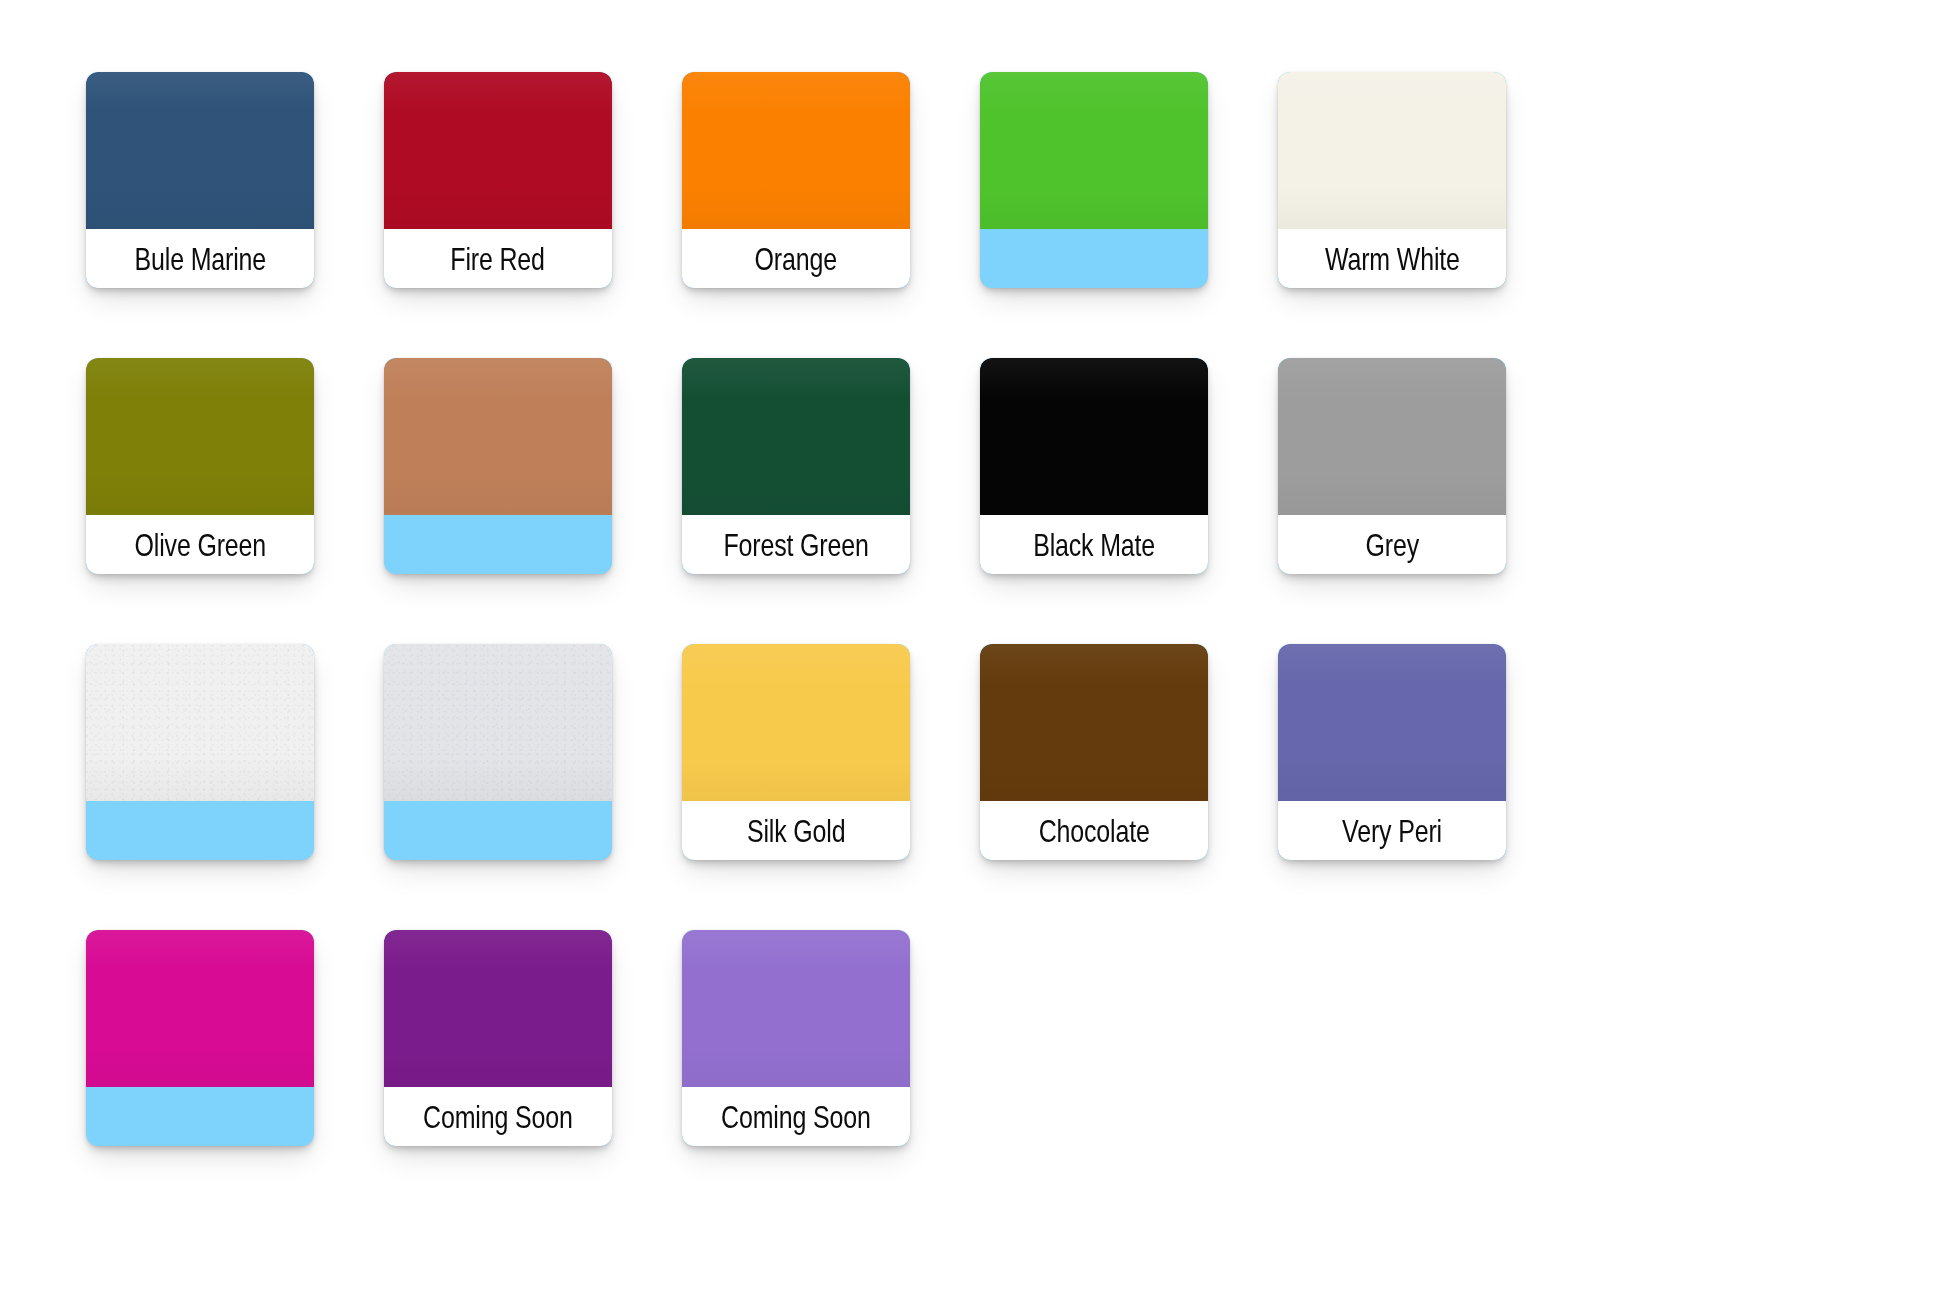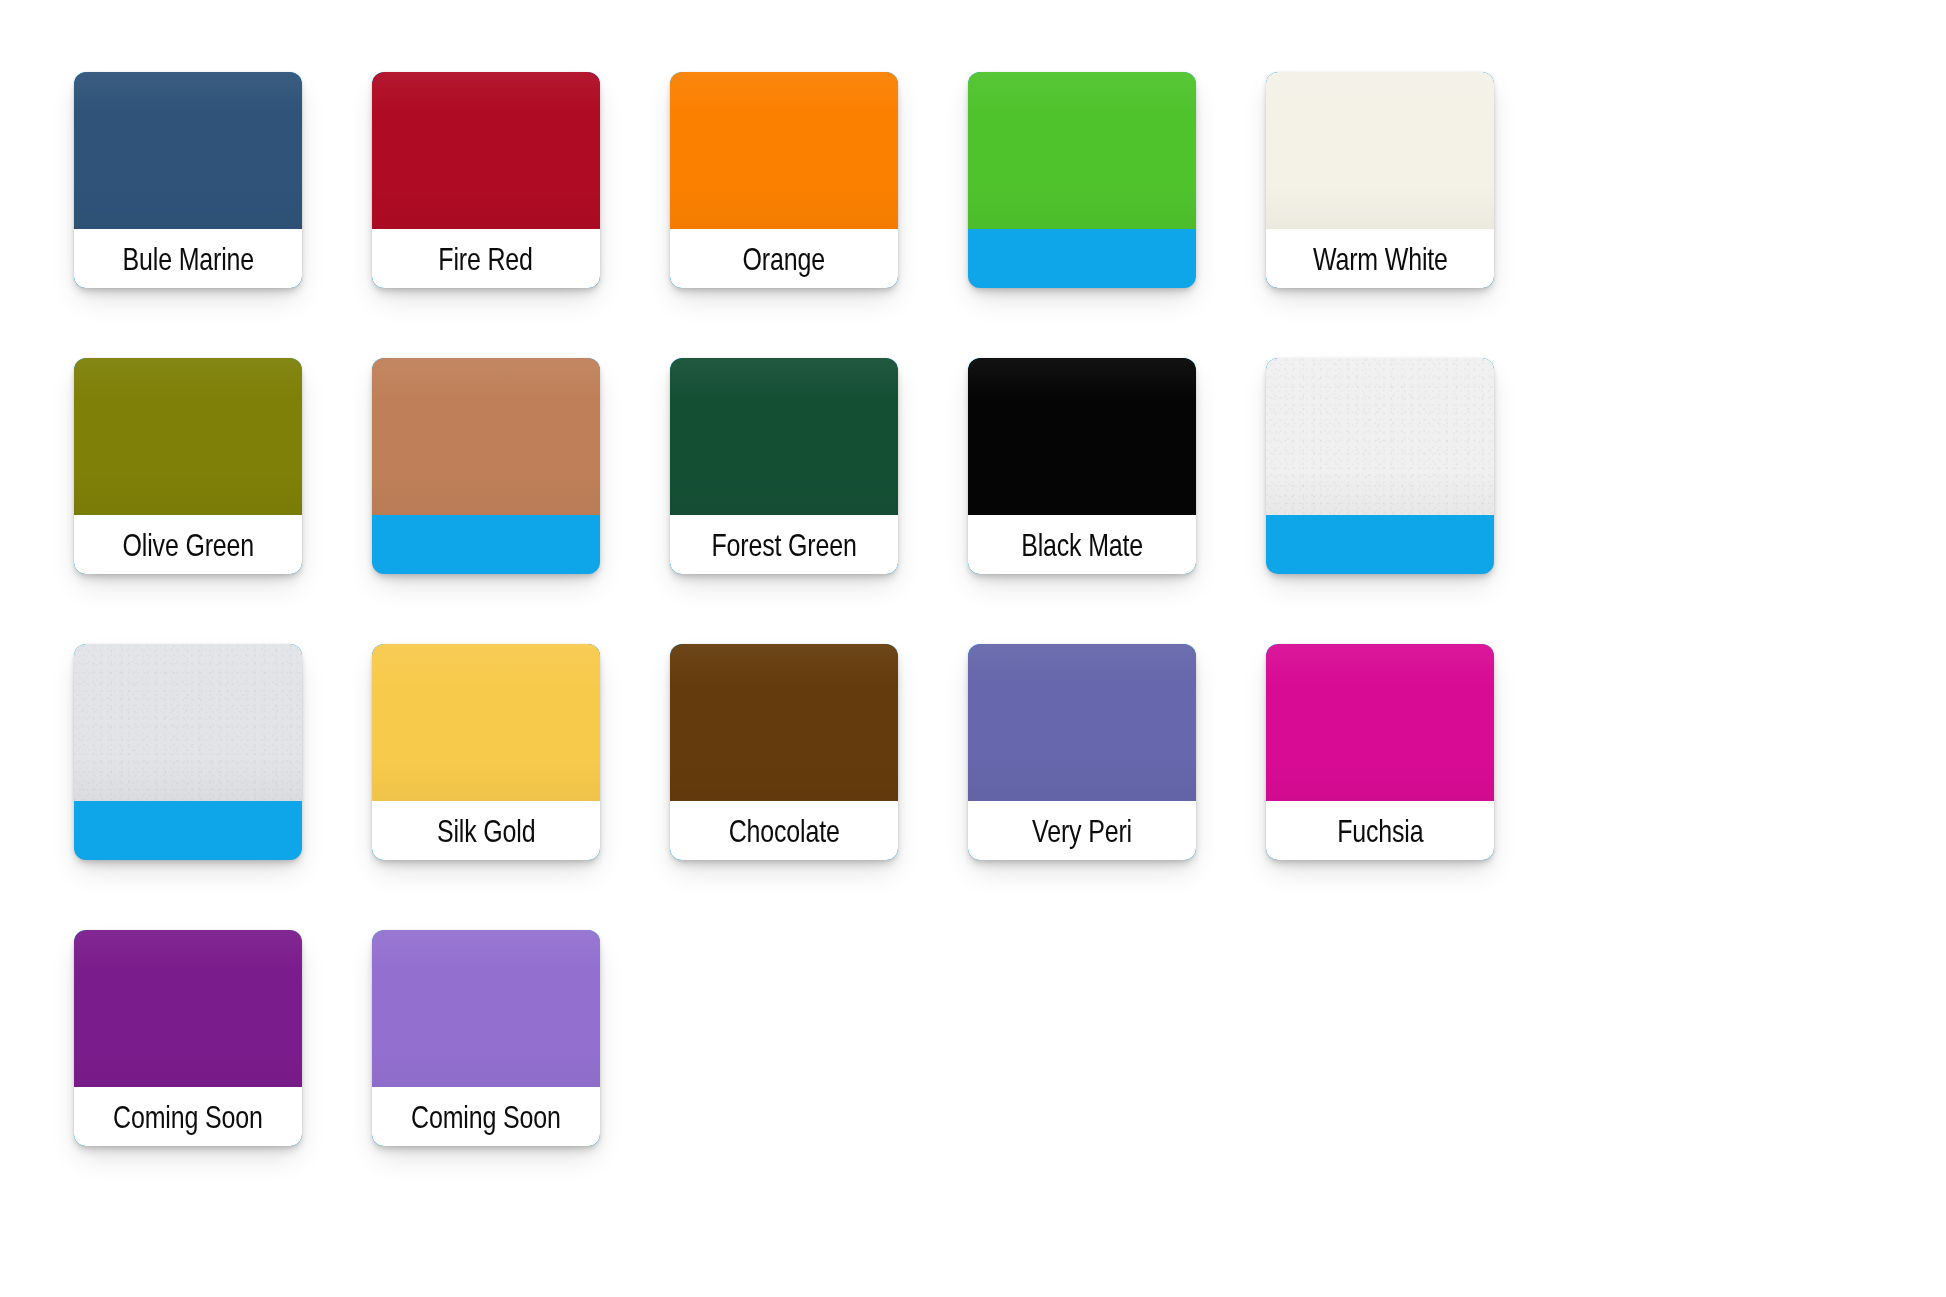--- a/index.html
+++ b/index.html
@@ -25,27 +25,28 @@
     column-gap: 70px;
     row-gap: 70px;
     justify-content: start;
     align-content: start;
   }
   .swatch-card {
     position: relative;
     width: 228px;
     height: 216px;
     border-radius: 12px;
-    background: #0ea5e9;
+    background: #7dd3fc;
     overflow: hidden;
     box-shadow:
       0 0 0 1px rgba(0,0,0,0.015),
       0 6px 10px -2px rgba(0,0,0,0.17),
       0 14px 30px -6px rgba(0,0,0,0.14),
       0 2px 4px rgba(0,0,0,0.08);
+    margin-left: 12px;
   }
   .swatch-color {
     position: absolute;
     top: 0;
     left: 0;
     right: 0;
     height: 157px;
     border-top-left-radius: 12px;
     border-top-right-radius: 12px;
   }
@@ -149,20 +150,26 @@
         <span class="swatch-label">Forest Green</span>
       </div>
     </div>
     <div class="swatch-card">
       <div class="swatch-color" style="background-color: rgb(5, 5, 5);"></div>
       <div class="swatch-label-band">
         <span class="swatch-label">Black Mate</span>
       </div>
     </div>
     <div class="swatch-card">
+      <div class="swatch-color" style="background-color: rgb(157, 157, 157);"></div>
+      <div class="swatch-label-band">
+        <span class="swatch-label">Grey</span>
+      </div>
+    </div>
+    <div class="swatch-card">
       <div class="swatch-color textured" style="background-color: rgb(240, 240, 241);"></div>
     </div>
     <div class="swatch-card">
       <div class="swatch-color textured" style="background-color: rgb(227, 228, 232);"></div>
     </div>
     <div class="swatch-card">
       <div class="swatch-color" style="background-color: rgb(248, 202, 76);"></div>
       <div class="swatch-label-band">
         <span class="swatch-label">Silk Gold</span>
       </div>
@@ -174,23 +181,20 @@
       </div>
     </div>
     <div class="swatch-card">
       <div class="swatch-color" style="background-color: rgb(102, 103, 172);"></div>
       <div class="swatch-label-band">
         <span class="swatch-label">Very Peri</span>
       </div>
     </div>
     <div class="swatch-card">
       <div class="swatch-color" style="background-color: rgb(216, 11, 149);"></div>
-      <div class="swatch-label-band">
-        <span class="swatch-label">Fuchsia</span>
-      </div>
     </div>
     <div class="swatch-card">
       <div class="swatch-color" style="background-color: rgb(123, 28, 140);"></div>
       <div class="swatch-label-band">
         <span class="swatch-label">Coming Soon</span>
       </div>
     </div>
     <div class="swatch-card">
       <div class="swatch-color" style="background-color: rgb(147, 112, 208);"></div>
       <div class="swatch-label-band">

